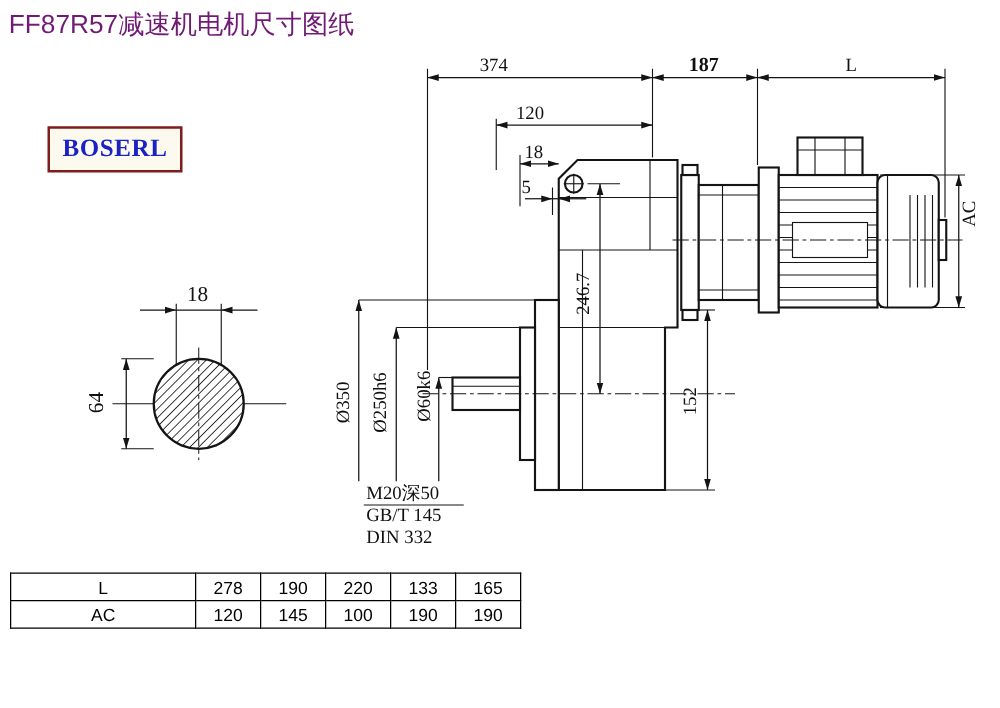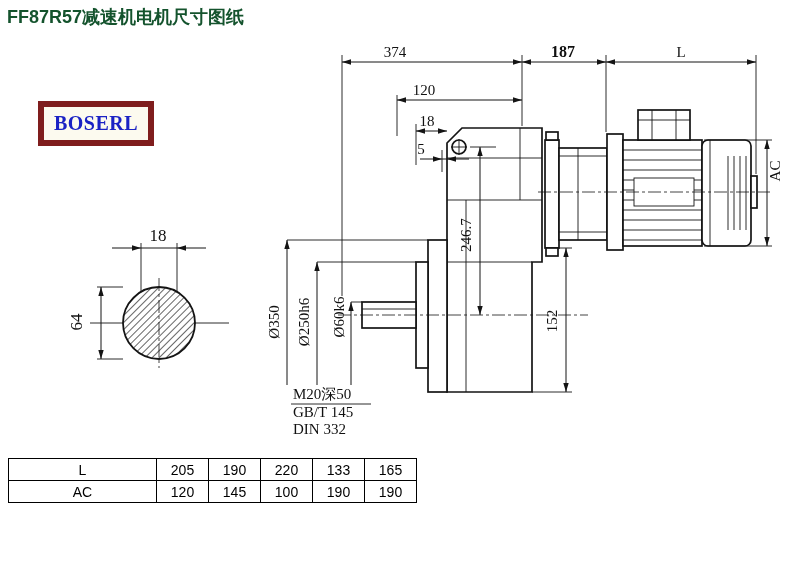--- a/index.html
+++ b/index.html
@@ -1,18 +1,18 @@
 <!DOCTYPE html>
 <html><head>
 <meta charset="utf-8">
 <style>
   html,body{margin:0;padding:0}
   body{position:relative;width:800px;height:566px;background:#fff;font-family:"Liberation Sans",sans-serif;overflow:hidden}
-  .title{position:absolute;left:7px;top:5px;font-size:18px;font-weight:bold;color:#14532d;white-space:nowrap}
-  .brand{position:absolute;left:38px;top:101px;width:104px;height:33px;border:6px solid #7f1d1d;background:#fcfaef;
+  .title{position:absolute;left:7px;top:5px;font-size:21px;font-weight:normal;color:#701a75;white-space:nowrap}
+  .brand{position:absolute;left:38px;top:101px;width:104px;height:33px;border:2px solid #7f1d1d;background:#fcfaef;
          display:flex;align-items:center;justify-content:center;font-family:"Liberation Serif",serif;
          font-size:20px;font-weight:bold;color:#1b22c4;letter-spacing:.5px}
   svg.draw{position:absolute;left:0;top:0}
   .o{fill:#fff;stroke:#141414;stroke-width:1.7}
   .on{fill:none;stroke:#141414;stroke-width:1.7}
   .i{fill:none;stroke:#141414;stroke-width:.9}
   .d{fill:none;stroke:#141414;stroke-width:1}
   .cl{fill:none;stroke:#141414;stroke-width:.8;stroke-dasharray:13 3 3 3}
   text.dt{font-family:"Liberation Serif",serif;font-size:15px;fill:#111}
   text.lg{font-size:17px}
@@ -177,21 +177,21 @@
     <col style="width:148px">
     <col style="width:52px">
       <col style="width:52px">
       <col style="width:52px">
       <col style="width:52px">
       <col style="width:52px">
   </colgroup>
   <tbody>
   <tr class="row">
     <td>L</td>
-    <td>205</td>
+    <td>278</td>
     <td>190</td>
     <td>220</td>
     <td>133</td>
     <td>165</td>
   </tr>
   <tr class="row">
     <td>AC</td>
     <td>120</td>
     <td>145</td>
     <td>100</td>

